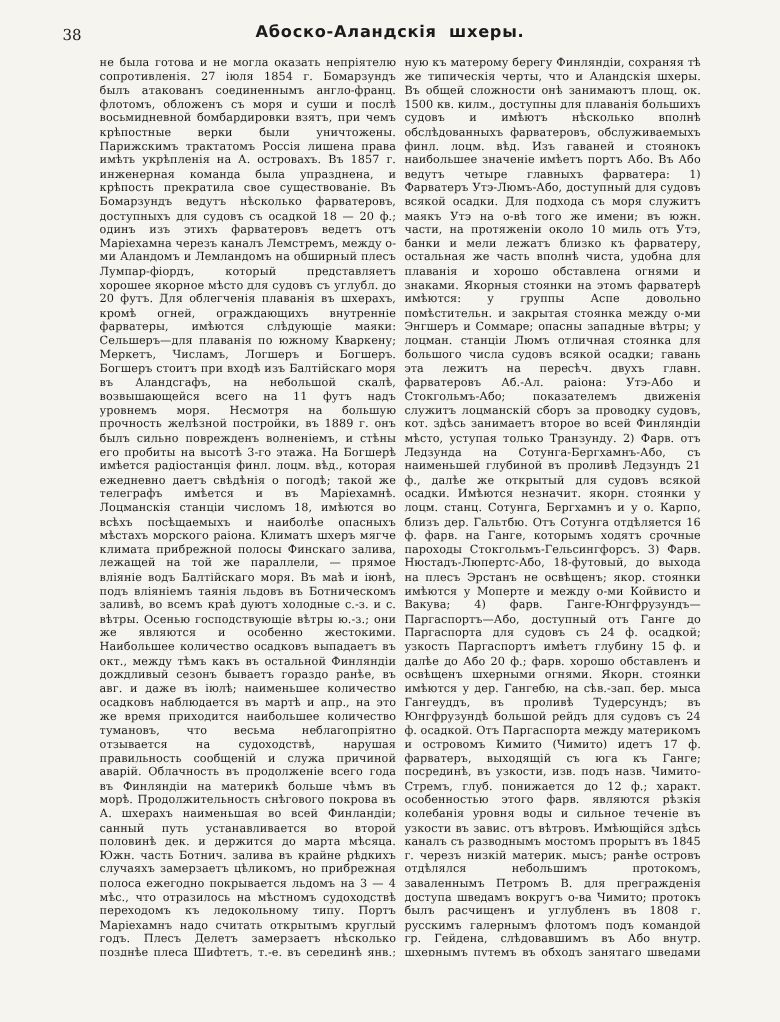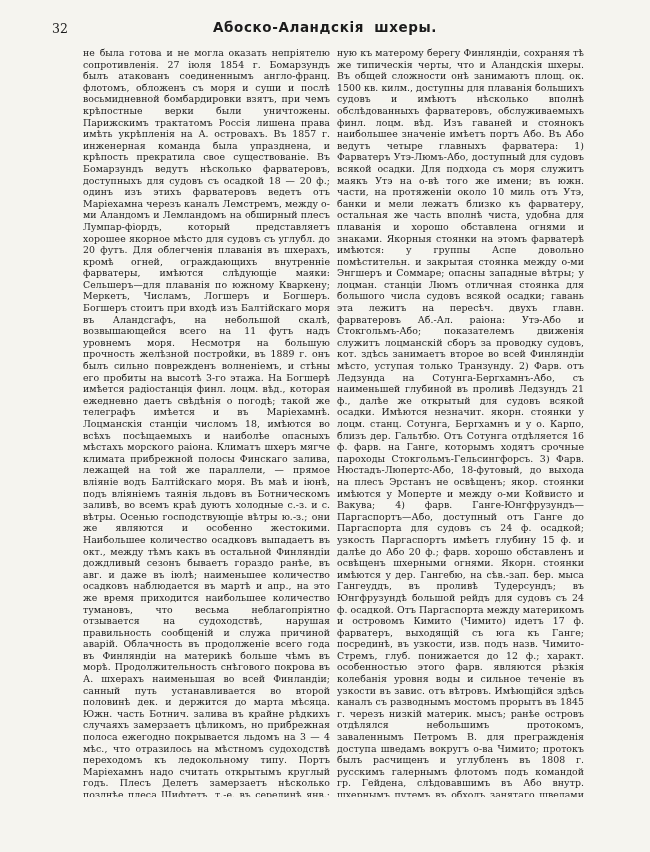--- a/index.html
+++ b/index.html
@@ -38,21 +38,21 @@
     letter-spacing:0.05px;
   }
   .col p { margin:0; padding:0; hyphens:none; }
 </style>
 </head>
 <body>
 
 <div class="page">
 
   <div class="header">
-    <span class="page-number">32</span>
+    <span class="page-number">38</span>
     <div class="running-title">Абоско-Аландскія шхеры.</div>
   </div>
 
   <div class="columns">
 
     <div class="col">
       <p>не была готова и не могла оказать непріятелю сопротивленія. 27 іюля 1854 г. Бомарзундъ былъ атакованъ соединеннымъ англо-франц. флотомъ, обложенъ съ моря и суши и послѣ восьмидневной бомбардировки взятъ, при чемъ крѣпостные верки были уничтожены. Парижскимъ трактатомъ Россія лишена права имѣть укрѣпленія на А. островахъ. Въ 1857 г. инженерная команда была упразднена, и крѣпость прекратила свое существованіе. Въ Бомарзундъ ведутъ нѣсколько фарватеровъ, доступныхъ для судовъ съ осадкой 18 — 20 ф.; одинъ изъ этихъ фарватеровъ ведетъ отъ Маріехамна черезъ каналъ Лемстремъ, между о-ми Аландомъ и Лемландомъ на обширный плесъ Лумпар-фіордъ, который представляетъ хорошее якорное мѣсто для судовъ съ углубл. до 20 футъ. Для облегченія плаванія въ шхерахъ, кромѣ огней, ограждающихъ внутренніе фарватеры, имѣются слѣдующіе маяки: Сельшеръ—для плаванія по южному Кваркену; Меркетъ, Числамъ, Логшеръ и Богшеръ. Богшеръ стоитъ при входѣ изъ Балтійскаго моря въ Аландсгафъ, на небольшой скалѣ, возвышающейся всего на 11 футъ надъ уровнемъ моря. Несмотря на большую прочность желѣзной постройки, въ 1889 г. онъ былъ сильно поврежденъ волненіемъ, и стѣны его пробиты на высотѣ 3-го этажа. На Богшерѣ имѣется радіостанція финл. лоцм. вѣд., которая ежедневно даетъ свѣдѣнія о погодѣ; такой же телеграфъ имѣется и въ Маріехамнѣ. Лоцманскія станціи числомъ 18, имѣются во всѣхъ посѣщаемыхъ и наиболѣе опасныхъ мѣстахъ морского раіона. Климатъ шхеръ мягче климата прибрежной полосы Финскаго залива, лежащей на той же параллели, — прямое вліяніе водъ Балтійскаго моря. Въ маѣ и іюнѣ, подъ вліяніемъ таянія льдовъ въ Ботническомъ заливѣ, во всемъ краѣ дуютъ холодные с.-з. и с. вѣтры. Осенью господствующіе вѣтры ю.-з.; они же являются и особенно жестокими. Наибольшее количество осадковъ выпадаетъ въ окт., между тѣмъ какъ въ остальной Финляндіи дождливый сезонъ бываетъ гораздо ранѣе, въ авг. и даже въ іюлѣ; наименьшее количество осадковъ наблюдается въ мартѣ и апр., на это же время приходится наибольшее количество тумановъ, что весьма неблагопріятно отзывается на судоходствѣ, нарушая правильность сообщеній и служа причиной аварій. Облачность въ продолженіе всего года въ Финляндіи на материкѣ больше чѣмъ въ морѣ. Продолжительность снѣгового покрова въ А. шхерахъ наименьшая во всей Финландіи; санный путь устанавливается во второй половинѣ дек. и держится до марта мѣсяца. Южн. часть Ботнич. залива въ крайне рѣдкихъ случаяхъ замерзаетъ цѣликомъ, но прибрежная полоса ежегодно покрывается льдомъ на 3 — 4 мѣс., что отразилось на мѣстномъ судоходствѣ переходомъ къ ледокольному типу. Портъ Маріехамнъ надо считать открытымъ круглый годъ. Плесъ Делетъ замерзаетъ нѣсколько позднѣе плеса Шифтетъ, т.-е. въ серединѣ янв.; ледъ на плесахъ нерѣдко взламывается южн. бурями, но въ суровыя зимы проливъ покрывается настолько толстымъ льдомъ, что является возможность провозить по нем значительныя тяжести. Вскрываются А. шхеры въ среднемъ въ первой половинѣ апр.</p>
 
     </div>
 

